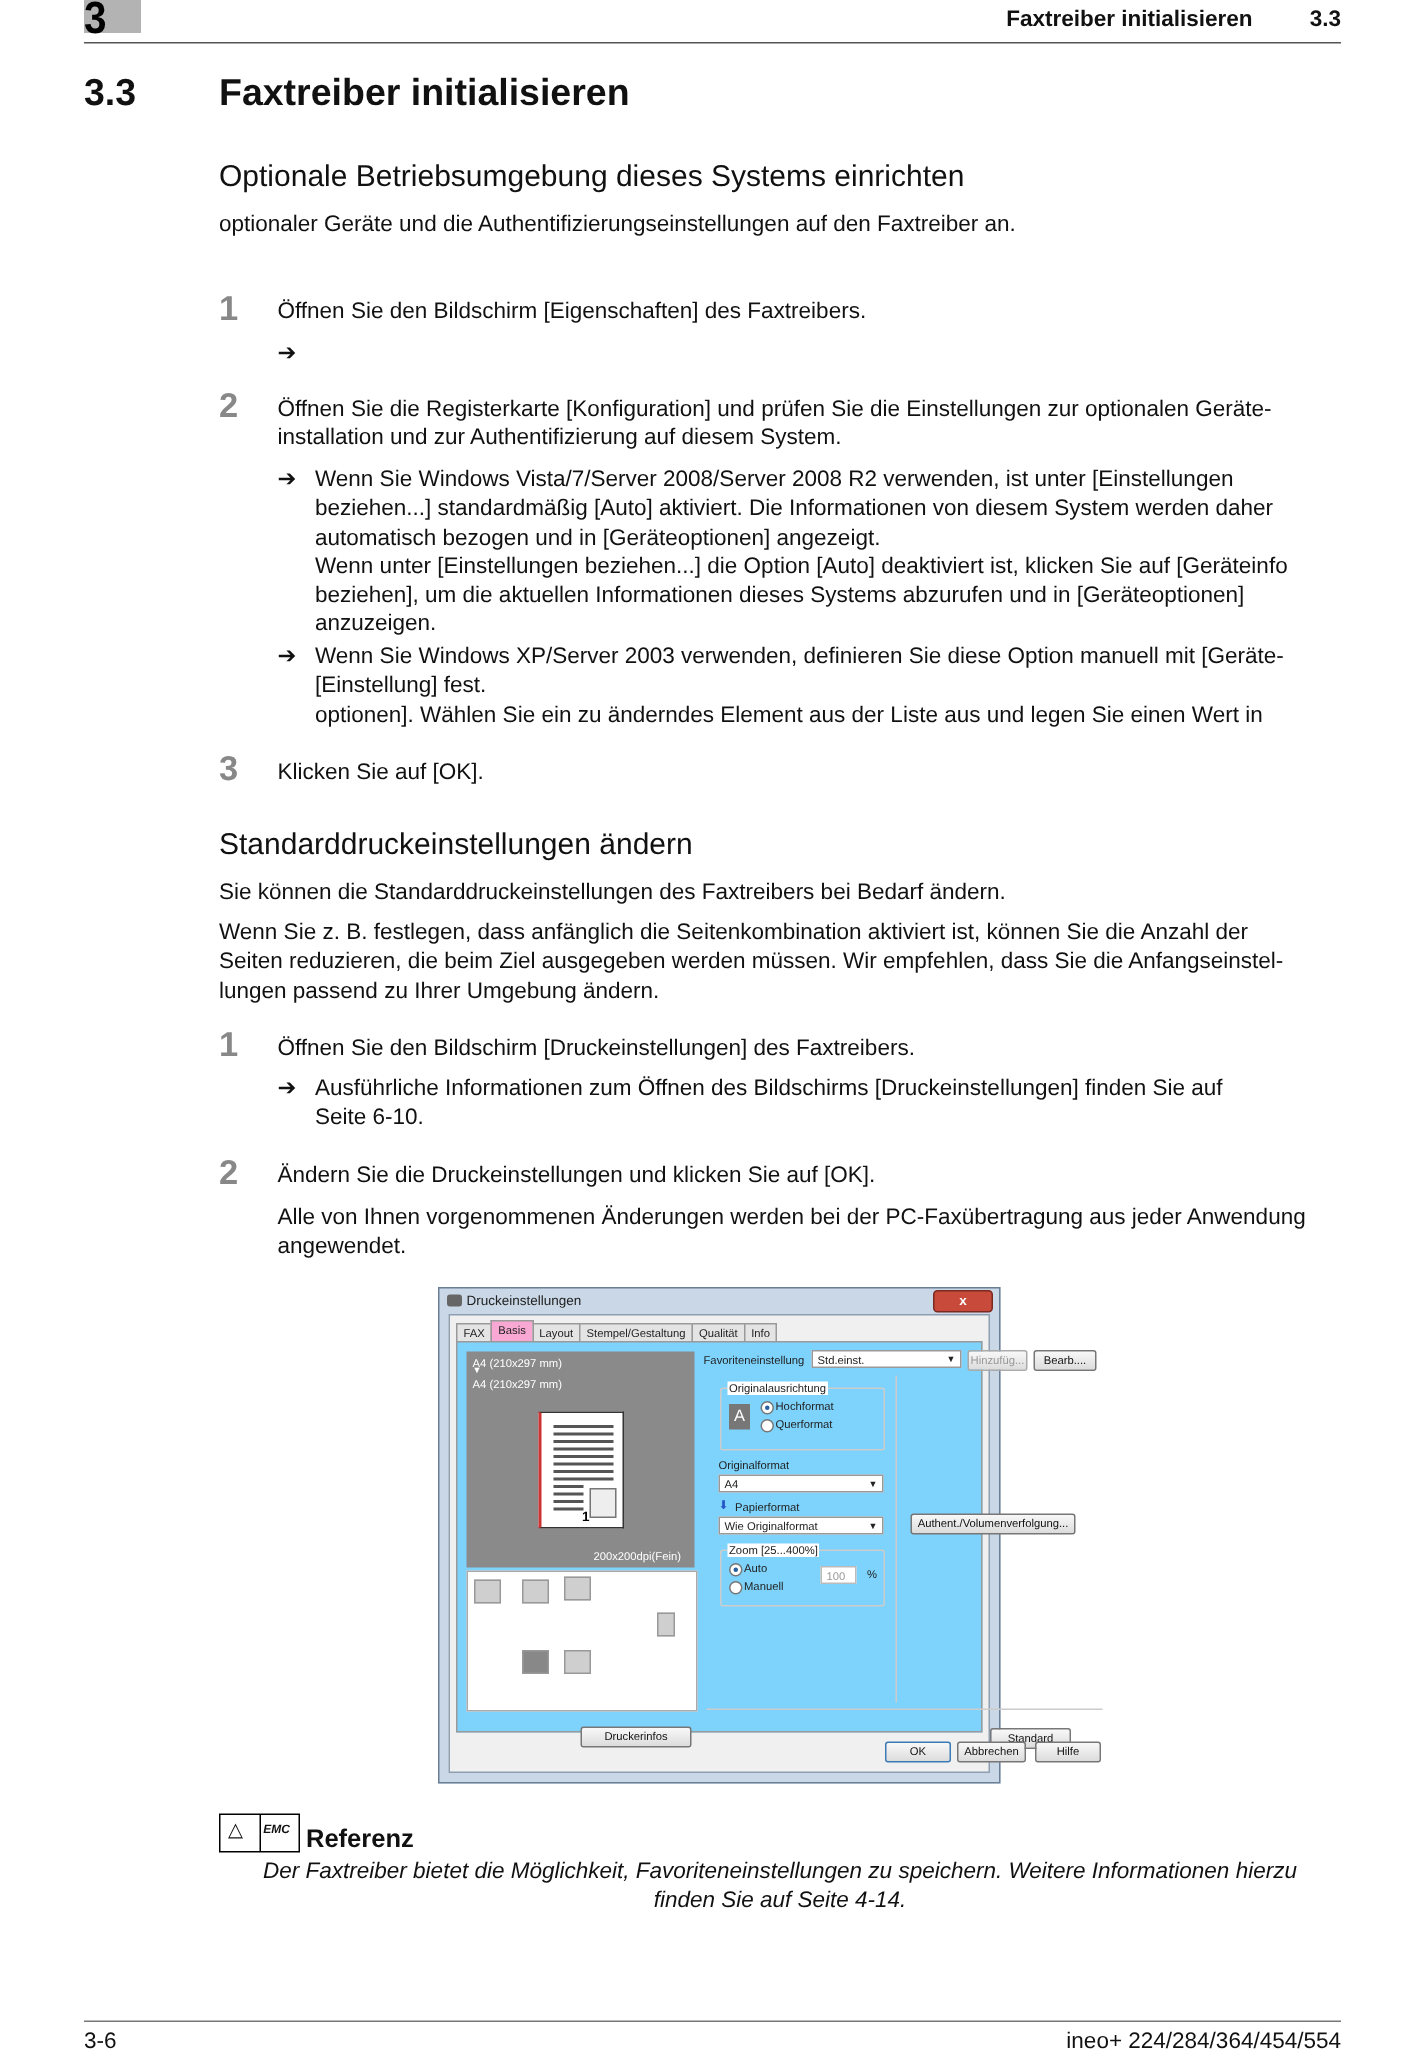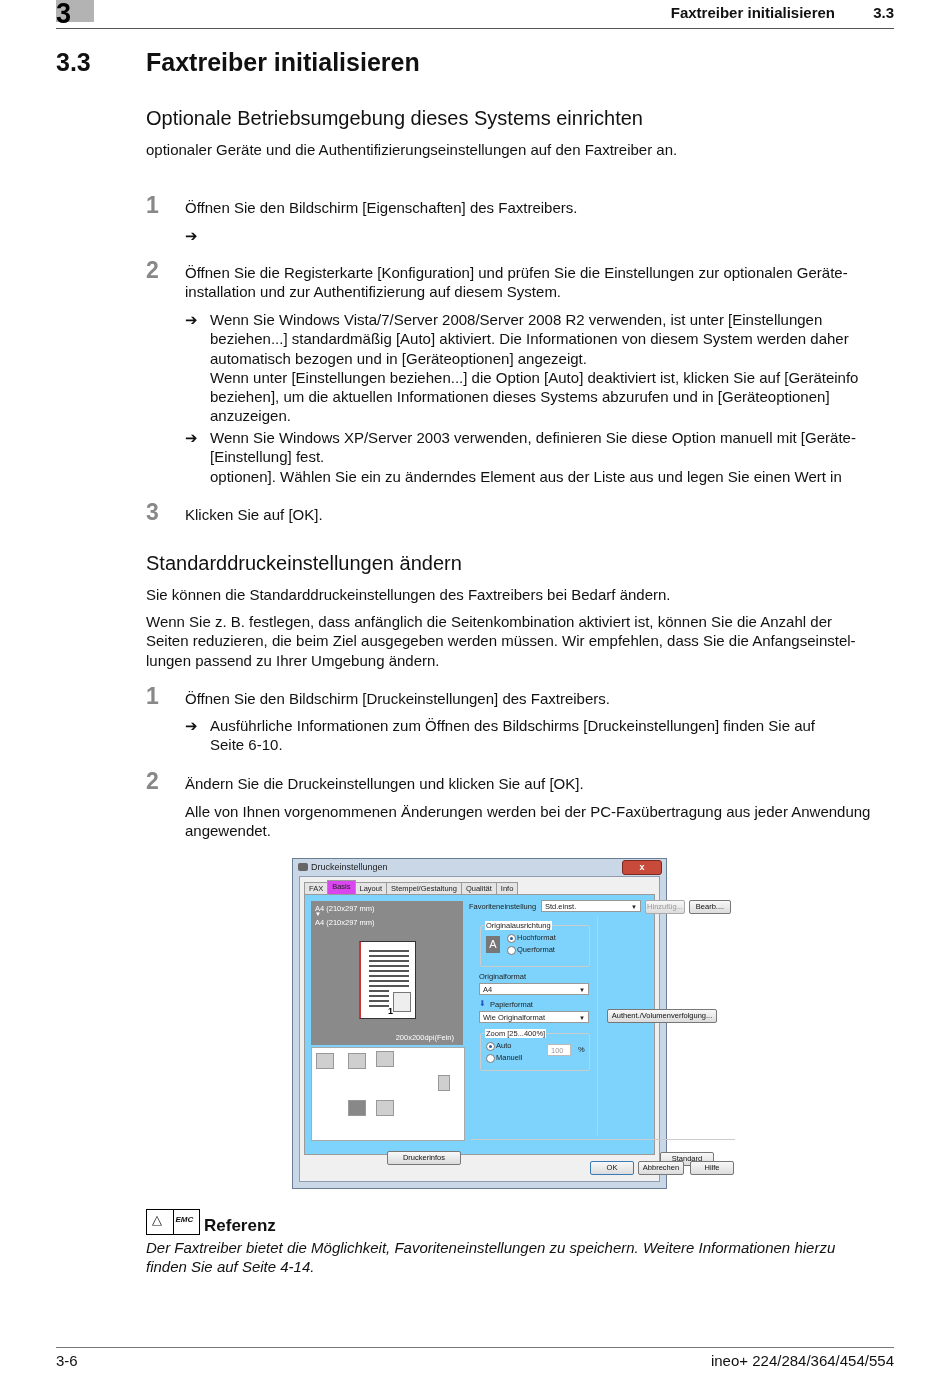--- a/index.html
+++ b/index.html
@@ -11,34 +11,34 @@
   .hdr-sec { right:56px; top:4px; font-size:15px; font-weight:bold; }
   .hdr-line { left:56px; width:838px; top:28px; height:1px; background:#555; }
   .sec-num { left:56px; top:48px; font-size:25px; font-weight:bold; }
   .sec-title { left:146px; top:48px; font-size:25px; font-weight:bold; }
   .h2 { left:146px; font-size:20px; font-weight:normal; }
   .p { left:146px; width:748px; font-size:15px; line-height:19.3px; }
   .stepnum { left:146px; font-size:23px; font-weight:bold; color:#888; }
   .steptext { left:185px; width:705px; font-size:15px; line-height:19.3px; }
   .bullet { left:185px; width:705px; font-size:15px; line-height:19.3px; padding-left:25px; box-sizing:border-box; }
   .bullet .arr { position:absolute; left:0; top:0; }
-  .ital { font-style:italic; }
+  .ital { font-style:italic;text-align:center; }
   .ftr-line { left:56px; width:838px; top:1347px; height:1px; background:#777; }
   .ftr-l { left:56px; top:1352px; font-size:15px; }
   .ftr-r { right:56px; top:1352px; font-size:15px; }
 
   
   .dlg { left:292px; top:858px; width:375px; height:331px; background:#c9d7e6; border:1px solid #6a7f96; box-sizing:border-box; font-size:8px; color:#222; }
   .dlg-title { position:absolute; left:18px; top:3px; font-size:9px; }
   .dlg-ico { position:absolute; left:5px; top:4px; width:10px; height:8px; background:#666; border-radius:2px; }
   .dlg-close { position:absolute; right:4px; top:1px; width:38px; height:13px; background:#c74a3a; border:1px solid #7a2a20; border-radius:3px; color:#fff; font-size:9px; text-align:center; line-height:13px; font-weight:bold; }
   .dlg-body { position:absolute; left:6px; top:17px; right:6px; bottom:6px; background:#f0f0f0; border:1px solid #8e9eb0; }
   .tabs { position:absolute; left:4px; top:5px; display:flex; }
   .tab { border:1px solid #9a9a9a; border-bottom:none; background:#e4e4e4; padding:0 4px; height:12px; line-height:12px; font-size:7.5px; margin-right:-1px; }
-  .tab.active { background:#d946ef; height:14px; margin-top:-2px; }
+  .tab.active { background:#f9a8d4; height:14px; margin-top:-2px; }
   .pane { position:absolute; left:4px; top:17px; right:4px; bottom:26px; background:#7dd3fc; border:1px solid #9a9a9a; }
   .preview { position:absolute; left:6px; top:6px; width:152px; height:144px; background:#8a8a8a; color:#fff; font-size:7.5px; }
   .prev-line { position:absolute; left:4px; }
   .page-sheet { position:absolute; left:48px; top:40px; width:54px; height:76px; background:#fff; border:1px solid #333; border-left:2px solid #c33; }
   .sheet-line { position:absolute; left:8px; width:40px; height:2px; background:#555; }
   .sheet-box { position:absolute; right:4px; bottom:6px; width:16px; height:18px; border:1px solid #777; background:#eee; }
   .sheet-num { position:absolute; left:27px; bottom:2px; color:#000; font-size:9px; font-weight:bold; }
   .res { position:absolute; right:9px; bottom:3px; font-size:7.5px; }
   .iconarea { position:absolute; left:6px; top:152px; width:152px; height:92px; border:1px solid #aaa; background:#fff; }
   .mini-ico { position:absolute; width:16px; height:14px; background:#cfcfcf; border:1px solid #999; }

